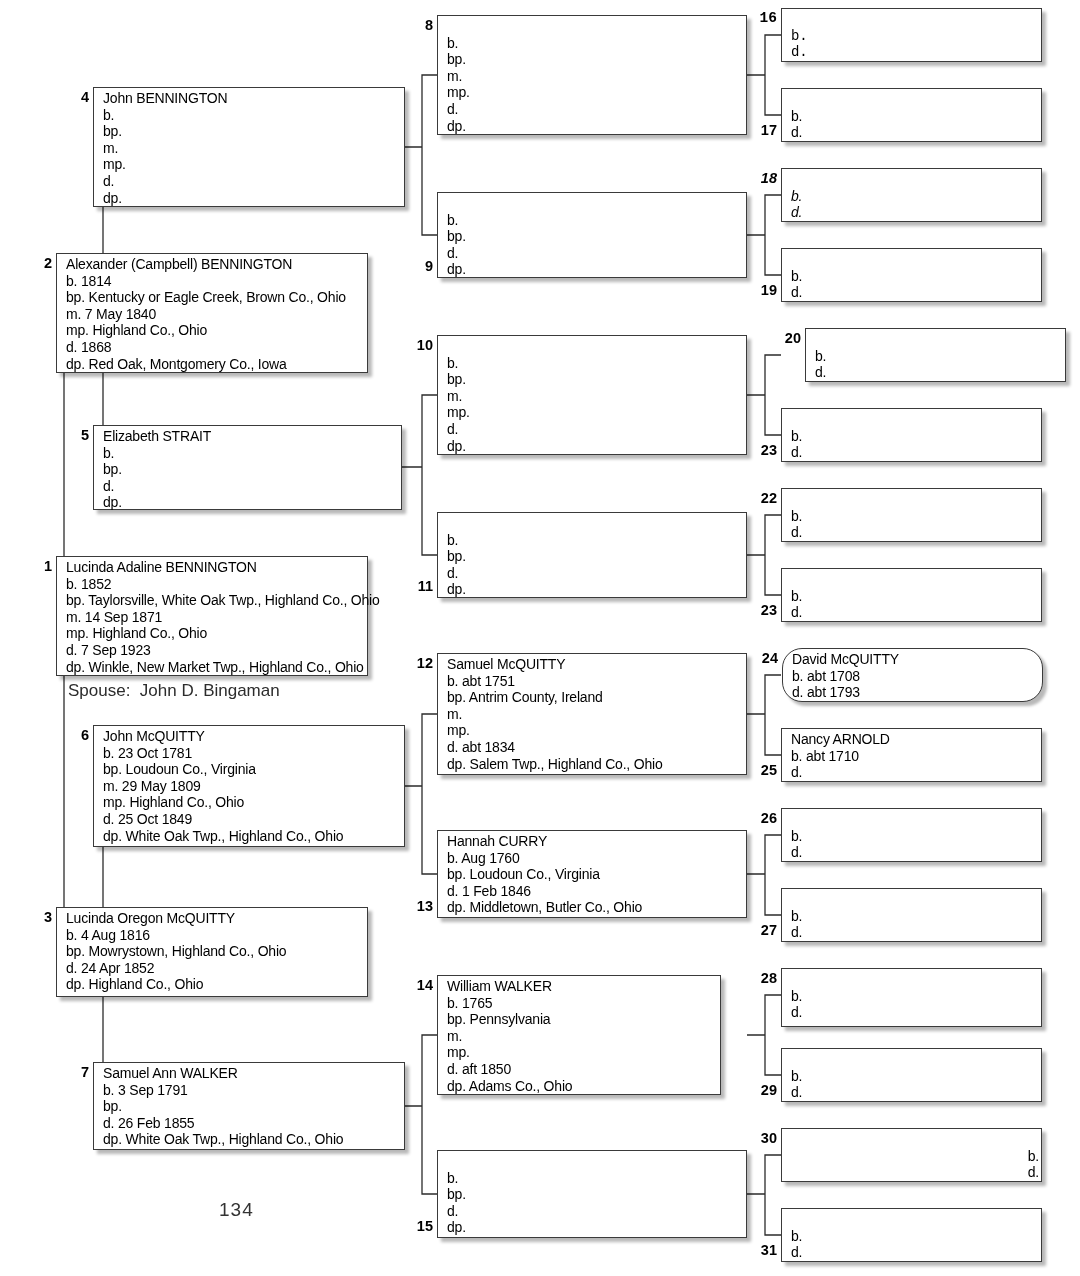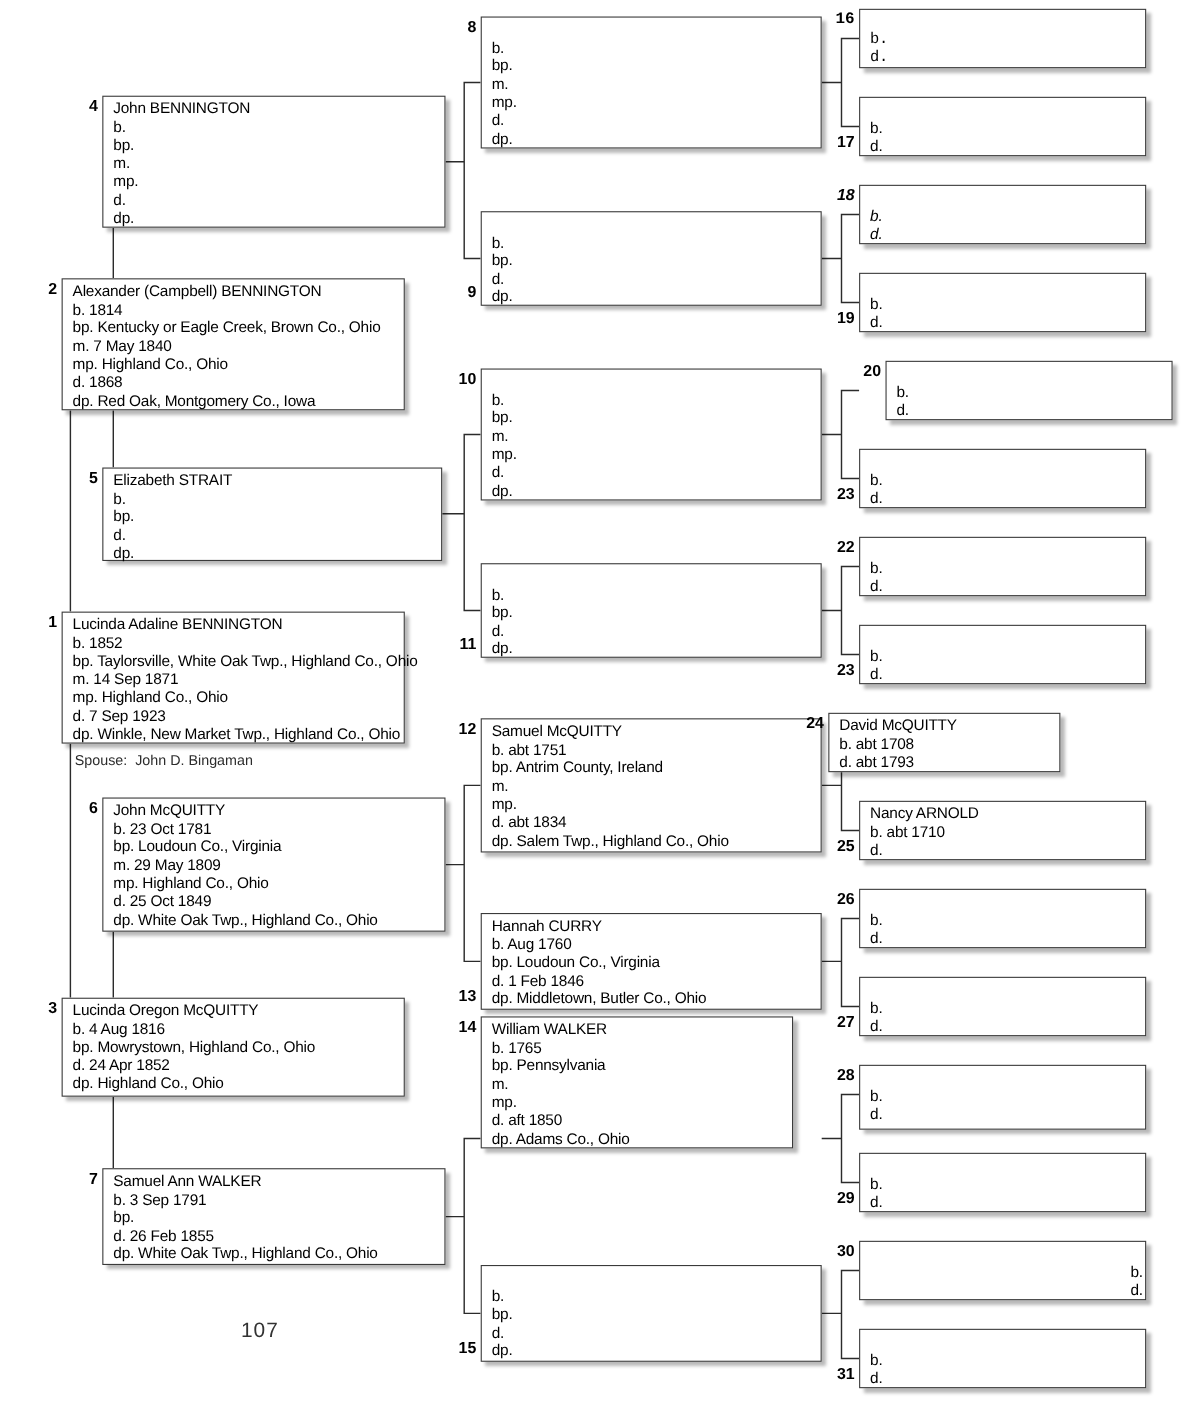--- a/index.html
+++ b/index.html
@@ -36,21 +36,21 @@
     font-size:14.5px;
     line-height:16.6px;
     white-space:nowrap;
     color:#000;
   }
   .pnum.top{top:1px;}
   .pnum.bottom{bottom:2px;}
   .spouse{
     position:absolute;
     left:68px;top:682px;
-    font-size:13px;line-height:17px;
+    font-size:17px;line-height:17px;
     color:#2c2c2c;
     white-space:pre;
   }
   .pagenum{
     position:absolute;
     left:219px;top:1199px;
     font-size:19px;line-height:22px;
     letter-spacing:1px;
     color:#333;
   }
@@ -191,21 +191,21 @@
         <div class="line">dp. Salem Twp., Highland Co., Ohio</div>
       </div>
       <div class="pbox" style="left: 437px; top: 830px; width: 310px; height: 88px;">
         <span class="pnum bottom">13</span>
         <div class="line">Hannah CURRY</div>
         <div class="line">b. Aug 1760</div>
         <div class="line">bp. Loudoun Co., Virginia</div>
         <div class="line">d. 1 Feb 1846</div>
         <div class="line">dp. Middletown, Butler Co., Ohio</div>
       </div>
-      <div class="pbox" style="left: 437px; top: 924px; width: 284px; height: 120px;">
+      <div class="pbox" style="left: 437px; top: 975px; width: 284px; height: 120px;">
         <span class="pnum top">14</span>
         <div class="line">William WALKER</div>
         <div class="line">b. 1765</div>
         <div class="line">bp. Pennsylvania</div>
         <div class="line">m.</div>
         <div class="line">mp.</div>
         <div class="line">d. aft 1850</div>
         <div class="line">dp. Adams Co., Ohio</div>
       </div>
       <div class="pbox" style="left: 437px; top: 1150px; width: 310px; height: 88px;">
@@ -257,21 +257,21 @@
         <div class="line"></div>
         <div class="line">b.</div>
         <div class="line">d.</div>
       </div>
       <div class="pbox" style="left: 781px; top: 568px; width: 261px; height: 54px;">
         <span class="pnum bottom">23</span>
         <div class="line"></div>
         <div class="line">b.</div>
         <div class="line">d.</div>
       </div>
-      <div class="pbox" style="left: 753px; top: 648px; width: 211px; height: 54px;">
+      <div class="pbox" style="left: 782px; top: 648px; width: 261px; height: 54px; border-radius: 20px;">
         <span class="pnum top">24</span>
         <div class="line">David McQUITTY</div>
         <div class="line">b. abt 1708</div>
         <div class="line">d. abt 1793</div>
       </div>
       <div class="pbox" style="left: 781px; top: 728px; width: 261px; height: 54px;">
         <span class="pnum bottom">25</span>
         <div class="line">Nancy ARNOLD</div>
         <div class="line">b. abt 1710</div>
         <div class="line">d.</div>
@@ -307,14 +307,14 @@
         <div class="line">d.</div>
       </div>
       <div class="pbox" style="left: 781px; top: 1208px; width: 261px; height: 54px;">
         <span class="pnum bottom">31</span>
         <div class="line"></div>
         <div class="line">b.</div>
         <div class="line">d.</div>
       </div>
     </div>
   <div class="spouse">Spouse:  John D. Bingaman</div>
-  <div class="pagenum">107</div>
+  <div class="pagenum">134</div>
 </div>
 
 </body></html>

